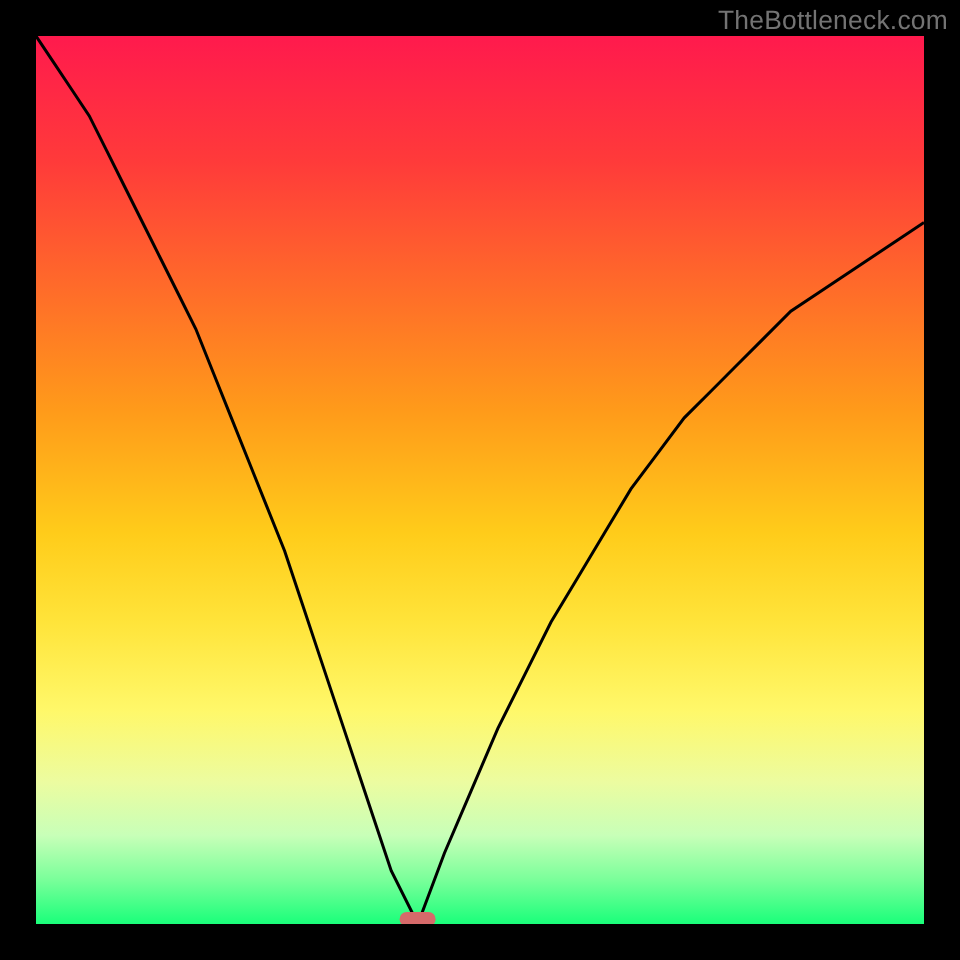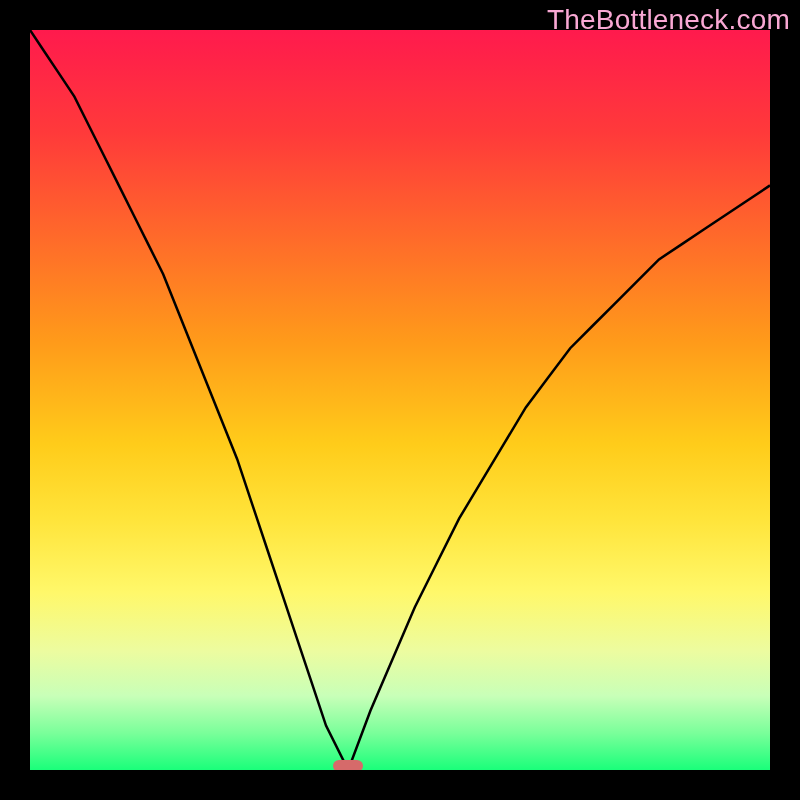--- a/index.html
+++ b/index.html
@@ -56,22 +56,22 @@
     height: 12px;
     border-radius: 6px;
     background: #d66a6a;
     transform: translate(-50%, -50%);
   }
   .watermark {
     position: absolute;
     top: 4px;
     right: 10px;
     font-family: Arial, Helvetica, sans-serif;
-    font-size: 28px;
-    color: #f9a8d4;
+    font-size: 22px;
+    color: #737373;
     letter-spacing: 0.2px;
   }
 </style>
 </head>
 <body>
 
 <div class="frame">
   <div class="watermark">TheBottleneck.com</div>
 
   <div class="plot">

